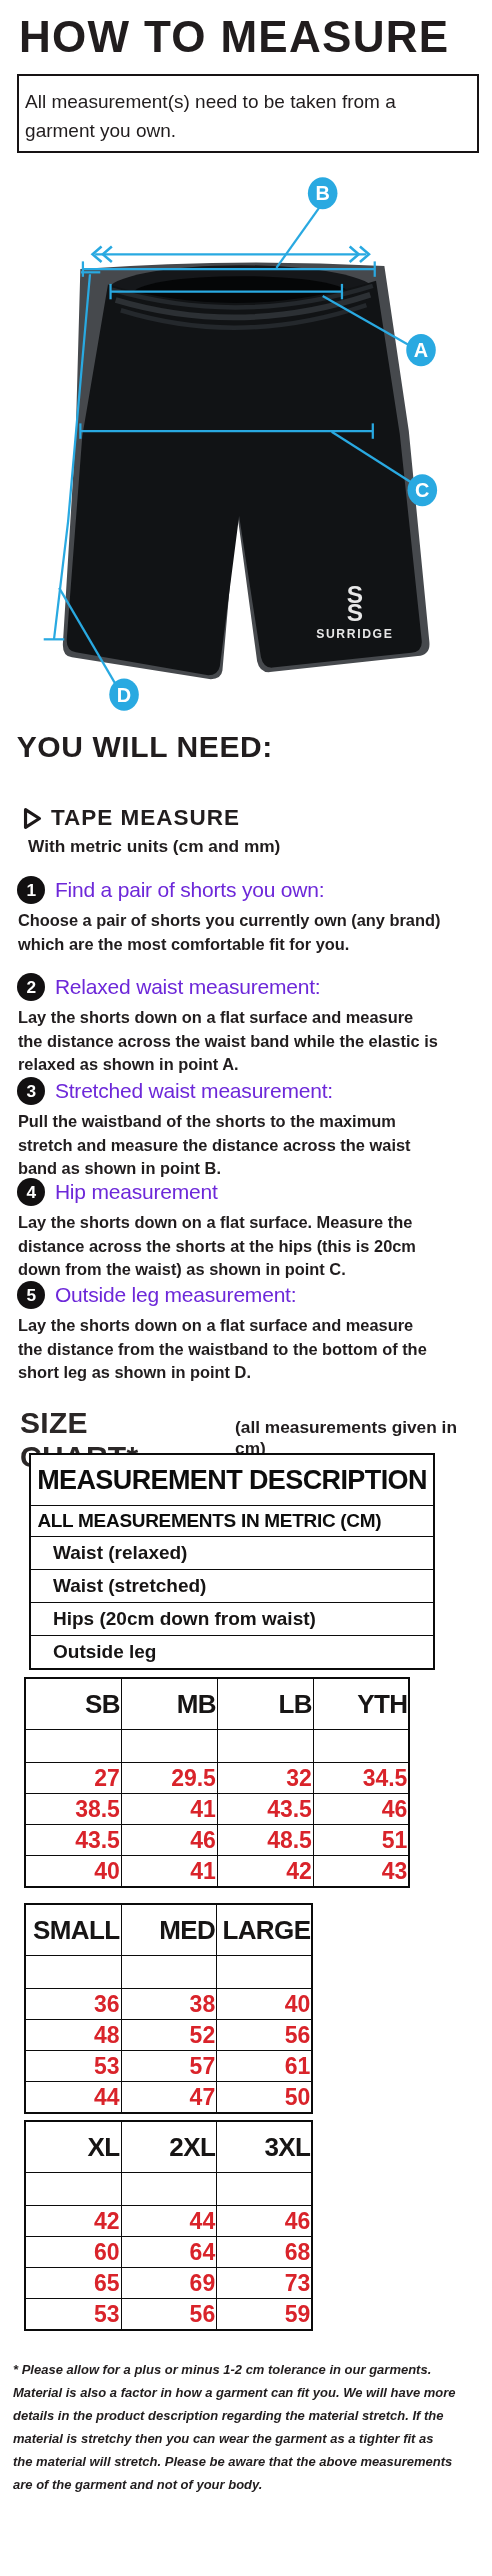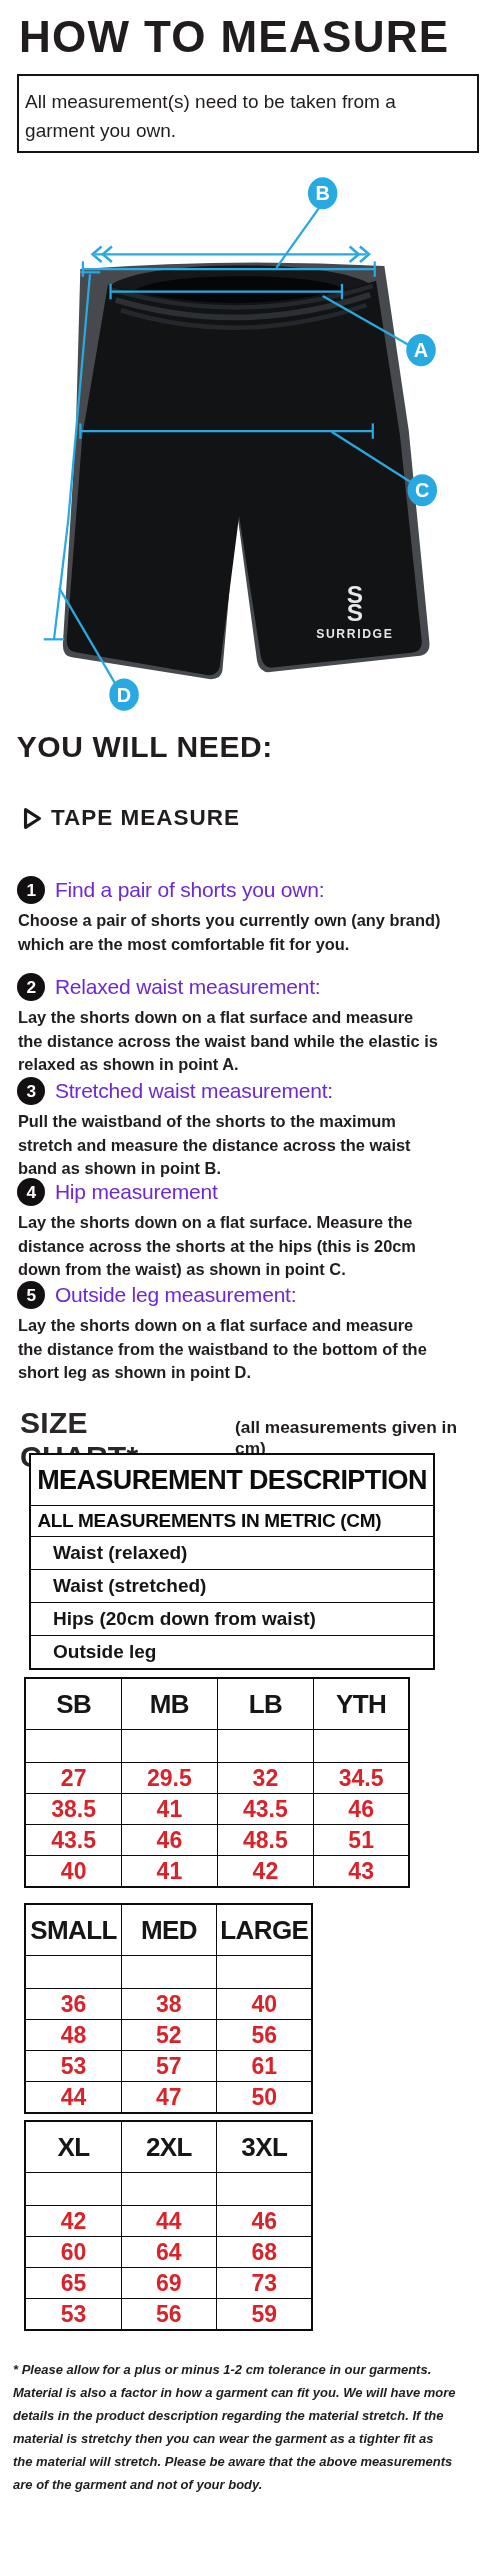--- a/index.html
+++ b/index.html
@@ -41,21 +41,21 @@
   #size-chart-note{font-size:17.3px;font-weight:800;margin-left:22px;color:#211d1e;}
   table.sz{position:absolute;border-collapse:collapse;table-layout:fixed;background:#fff;}
   table.sz td{border:1.9px solid #0b0b0b;overflow:hidden;}
   table.sz{border:2.6px solid #0b0b0b;}
   
   #desc-table{left:29px;top:1453px;width:406px;}
   #desc-table td.big{height:48px;text-align:center;font-size:27px;font-weight:800;letter-spacing:-0.6px;color:#0d0d0d;}
   #desc-table td.unit{height:28px;font-size:19px;font-weight:800;letter-spacing:-0.3px;padding-left:6.4px;color:#0d0d0d;}
   #desc-table td.lbl{height:30px;font-size:19px;font-weight:700;padding-left:22px;color:#161414;}
   
-  .val-table td{text-align:center;}
+  .val-table td{text-align:right;}
   .val-table td.hdr{height:48px;font-size:26px;font-weight:800;letter-spacing:-0.6px;color:#171515;}
   .val-table td.empty{height:30px;}
   .val-table td.val{height:28px;font-size:23px;font-weight:700;color:#d9232a;}
   #table-youth{left:24.4px;top:1677px;width:386px;}
   #table-sml{left:24.4px;top:1903px;width:289px;}
   #table-xl{left:24.4px;top:2120px;width:289px;}
   
   #disclaimer{
     left:13px;top:2358px;width:443px;font-size:13px;font-weight:700;font-style:italic;
     line-height:23px;color:#211d1e;
@@ -131,20 +131,21 @@
   </svg>
 
   <div id="ywn-heading" class="abs">YOU WILL NEED:</div>
 
   <div id="tape-row" class="abs">
     <svg width="19" height="23" viewBox="0 0 30 36">
       <path d="M4,4 L26,18 L4,32 Z" fill="#ffffff" stroke="#1c1819" stroke-width="5" stroke-linejoin="round"></path>
     </svg>
     <span id="tape-label">TAPE MEASURE</span>
   </div>
+  <div id="tape-note" class="abs">With metric units (cm and mm)</div>
 
   <div id="step-1" class="step">
     <div class="step-head">
       <div class="badge">1</div>
       <div class="step-title">Find a pair of shorts you own:</div>
     </div>
     <div class="step-body">Choose a pair of shorts you currently own (any brand) which are the most comfortable fit for you.</div>
   </div>
   <div id="step-2" class="step">
     <div class="step-head">

